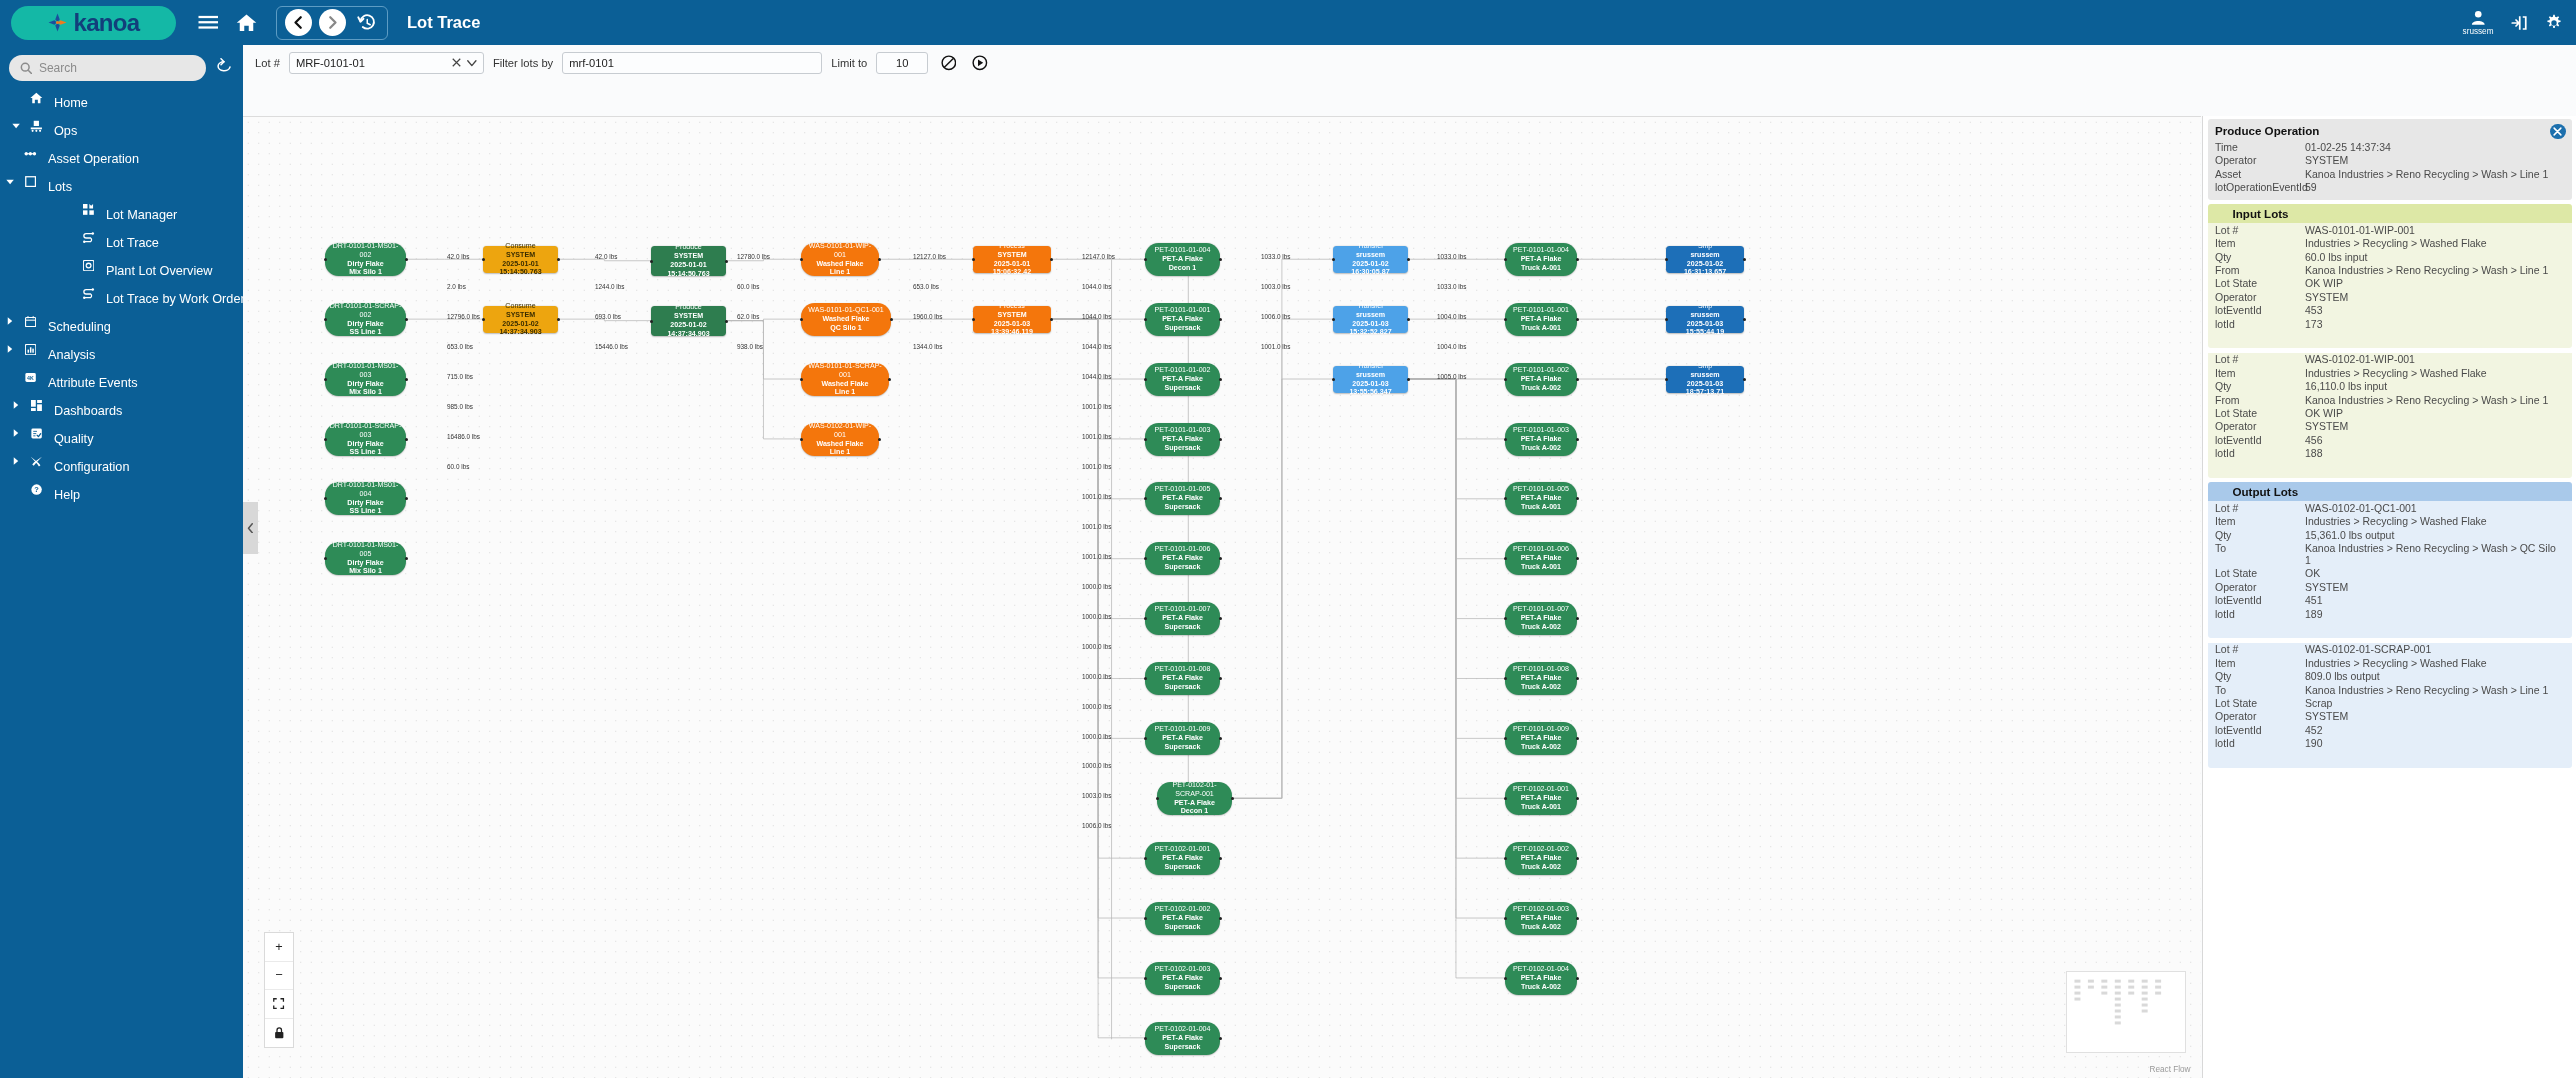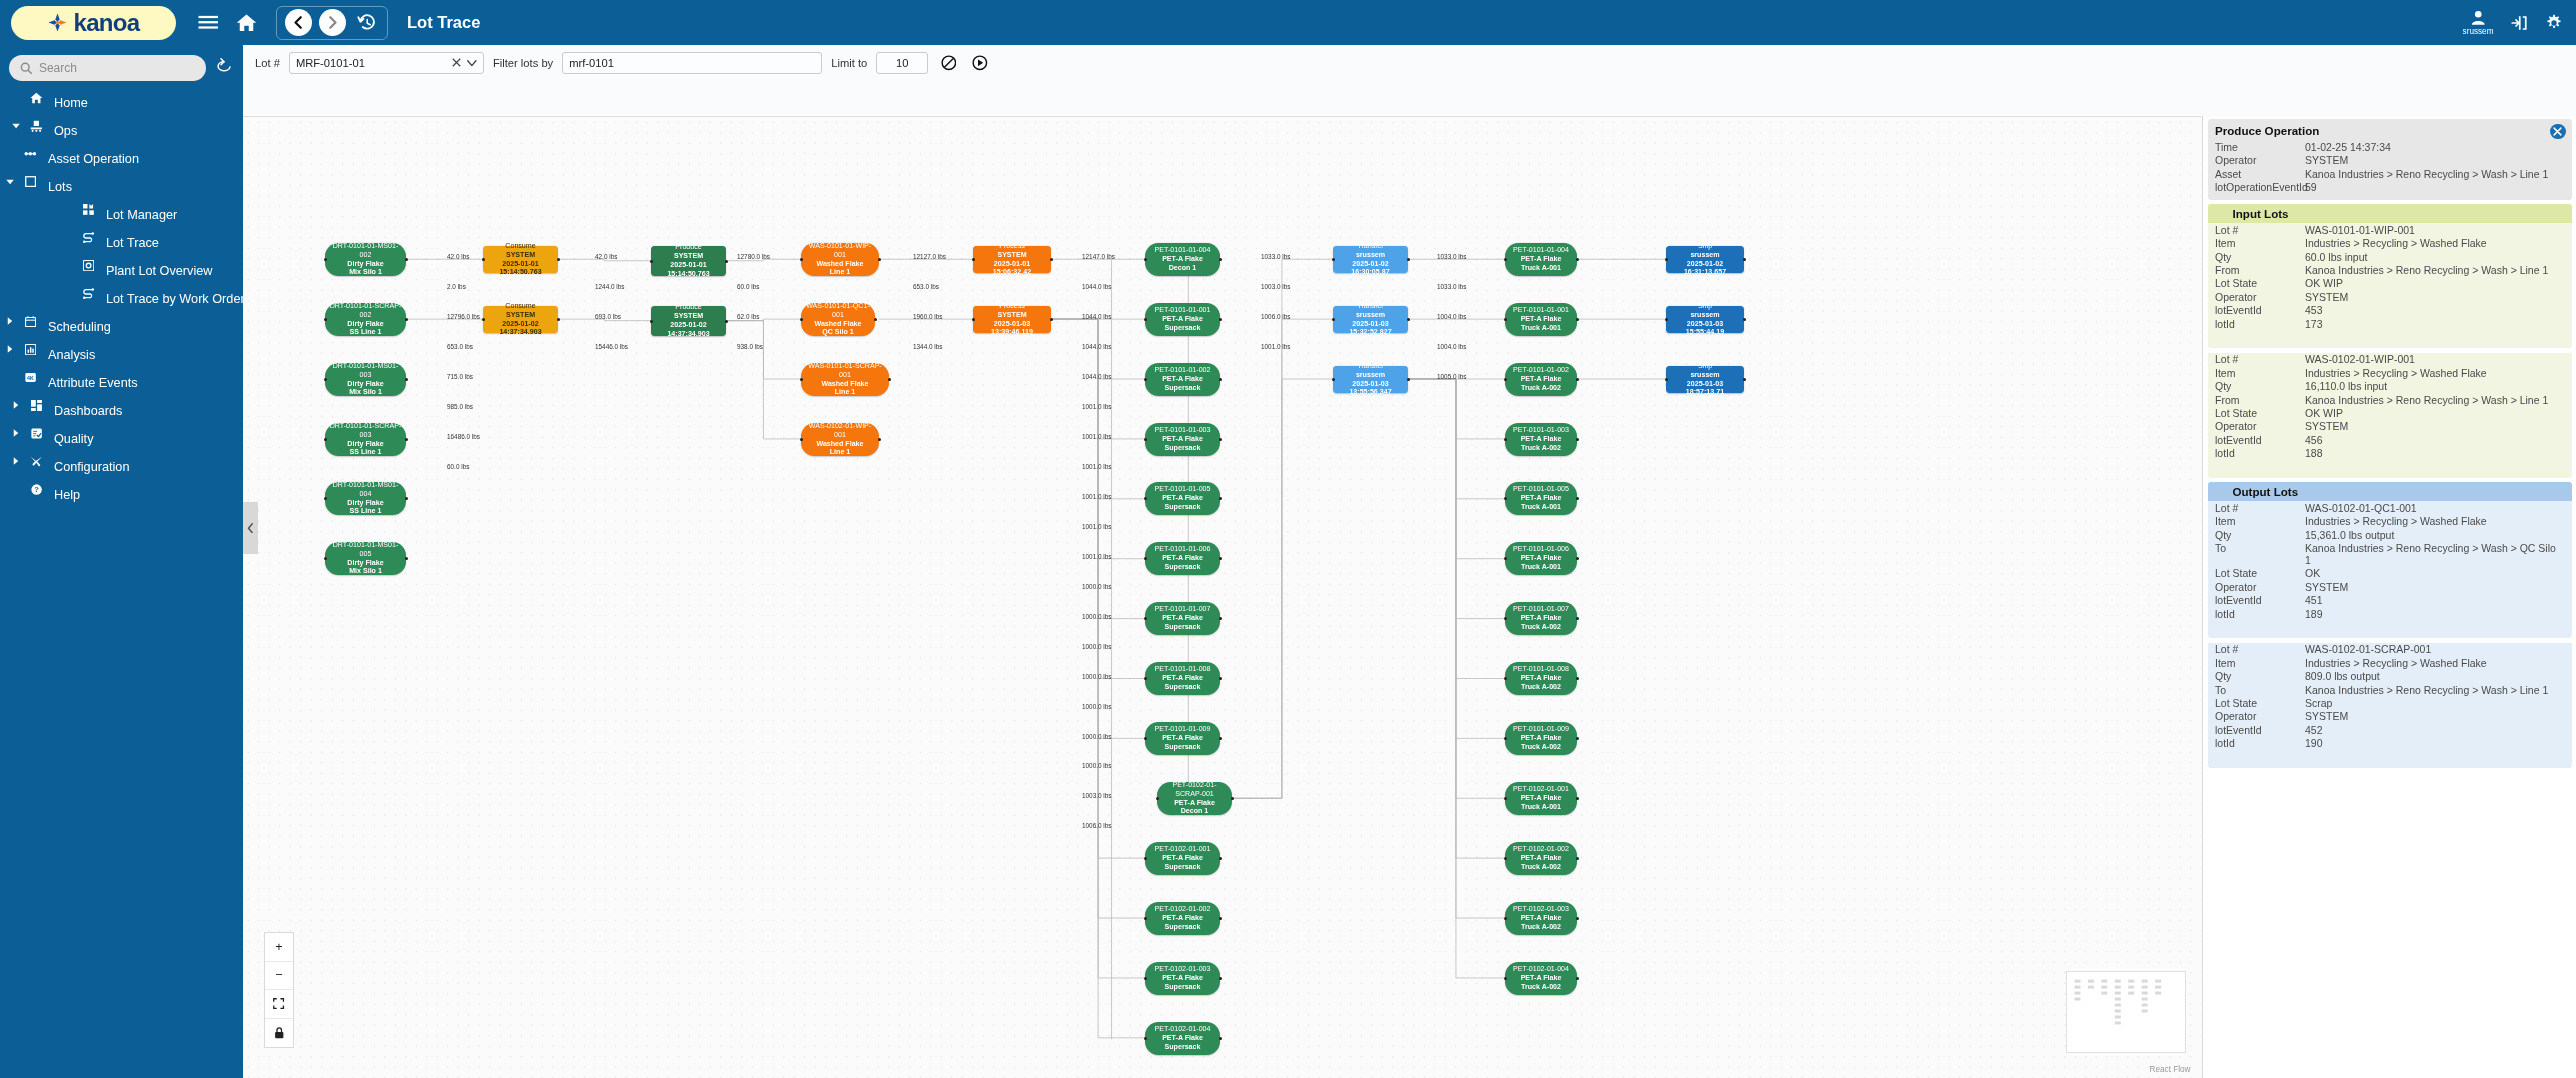--- a/index.html
+++ b/index.html
@@ -11,21 +11,21 @@
     overflow:hidden;
     position:relative;
   }
 
   
   #topbar{
     position:absolute; left:0; top:0; width:2576px; height:45px;
     background:#0b5f96; display:flex; align-items:center; padding-left:10.5px;
   }
   #logo{
-    background:#fef9c3; border-radius:21px; height:34px; min-width:165px;
+    background:#14b8a6; border-radius:21px; height:34px; min-width:165px;
     display:flex; align-items:center; justify-content:center; gap:6px; padding:0 16.5px;
   }
   #logo .mark{ width:21px;height:21px; position:relative; flex:none;}
   #logo .word{ color:#123f7b; font-size:24px; font-weight:bold; letter-spacing:-0.7px; line-height:1;}
   .tb-icon{ color:#fff; display:flex; align-items:center; justify-content:center; }
   #hamburger{ margin-left:19.5px; width:25.5px;height:25.5px;}
   #homeicon{ margin-left:13.5px; width:25.5px;height:25.5px;}
   #navgroup{ margin-left:16.5px; display:flex; align-items:center; gap:7.5px;
     border:0.7px solid #5d9cc4; border-radius:6px; padding:3px 7.5px; height:34px;}
   .circbtn{ width:27px;height:27px;border-radius:50%;background:#fff;display:flex;align-items:center;justify-content:center;}
@@ -605,21 +605,21 @@
           <span class="dot l"></span>
           <span class="dot r"></span>
         </div>
         <div class="node n-lot n-orange" style="left: 558px; top: 126px; width: 78px; height: 33px;">
           <div class="l1">WAS-0101-01-WIP-001</div>
           <div class="l2">Washed Flake</div>
           <div class="l3">Line 1</div>
           <span class="dot l"></span>
           <span class="dot r"></span>
         </div>
-        <div class="node n-lot n-orange" style="left: 558px; top: 186px; width: 74px; height: 33px;">
+        <div class="node n-lot n-orange" style="left: 558px; top: 186px; width: 90px; height: 33px;">
           <div class="l1">WAS-0101-01-QC1-001</div>
           <div class="l2">Washed Flake</div>
           <div class="l3">QC Silo 1</div>
           <span class="dot l"></span>
           <span class="dot r"></span>
         </div>
         <div class="node n-lot n-orange" style="left: 558px; top: 246px; width: 88px; height: 33px;">
           <div class="l1">WAS-0101-01-SCRAP-001</div>
           <div class="l2">Washed Flake</div>
           <div class="l3">Line 1</div>

